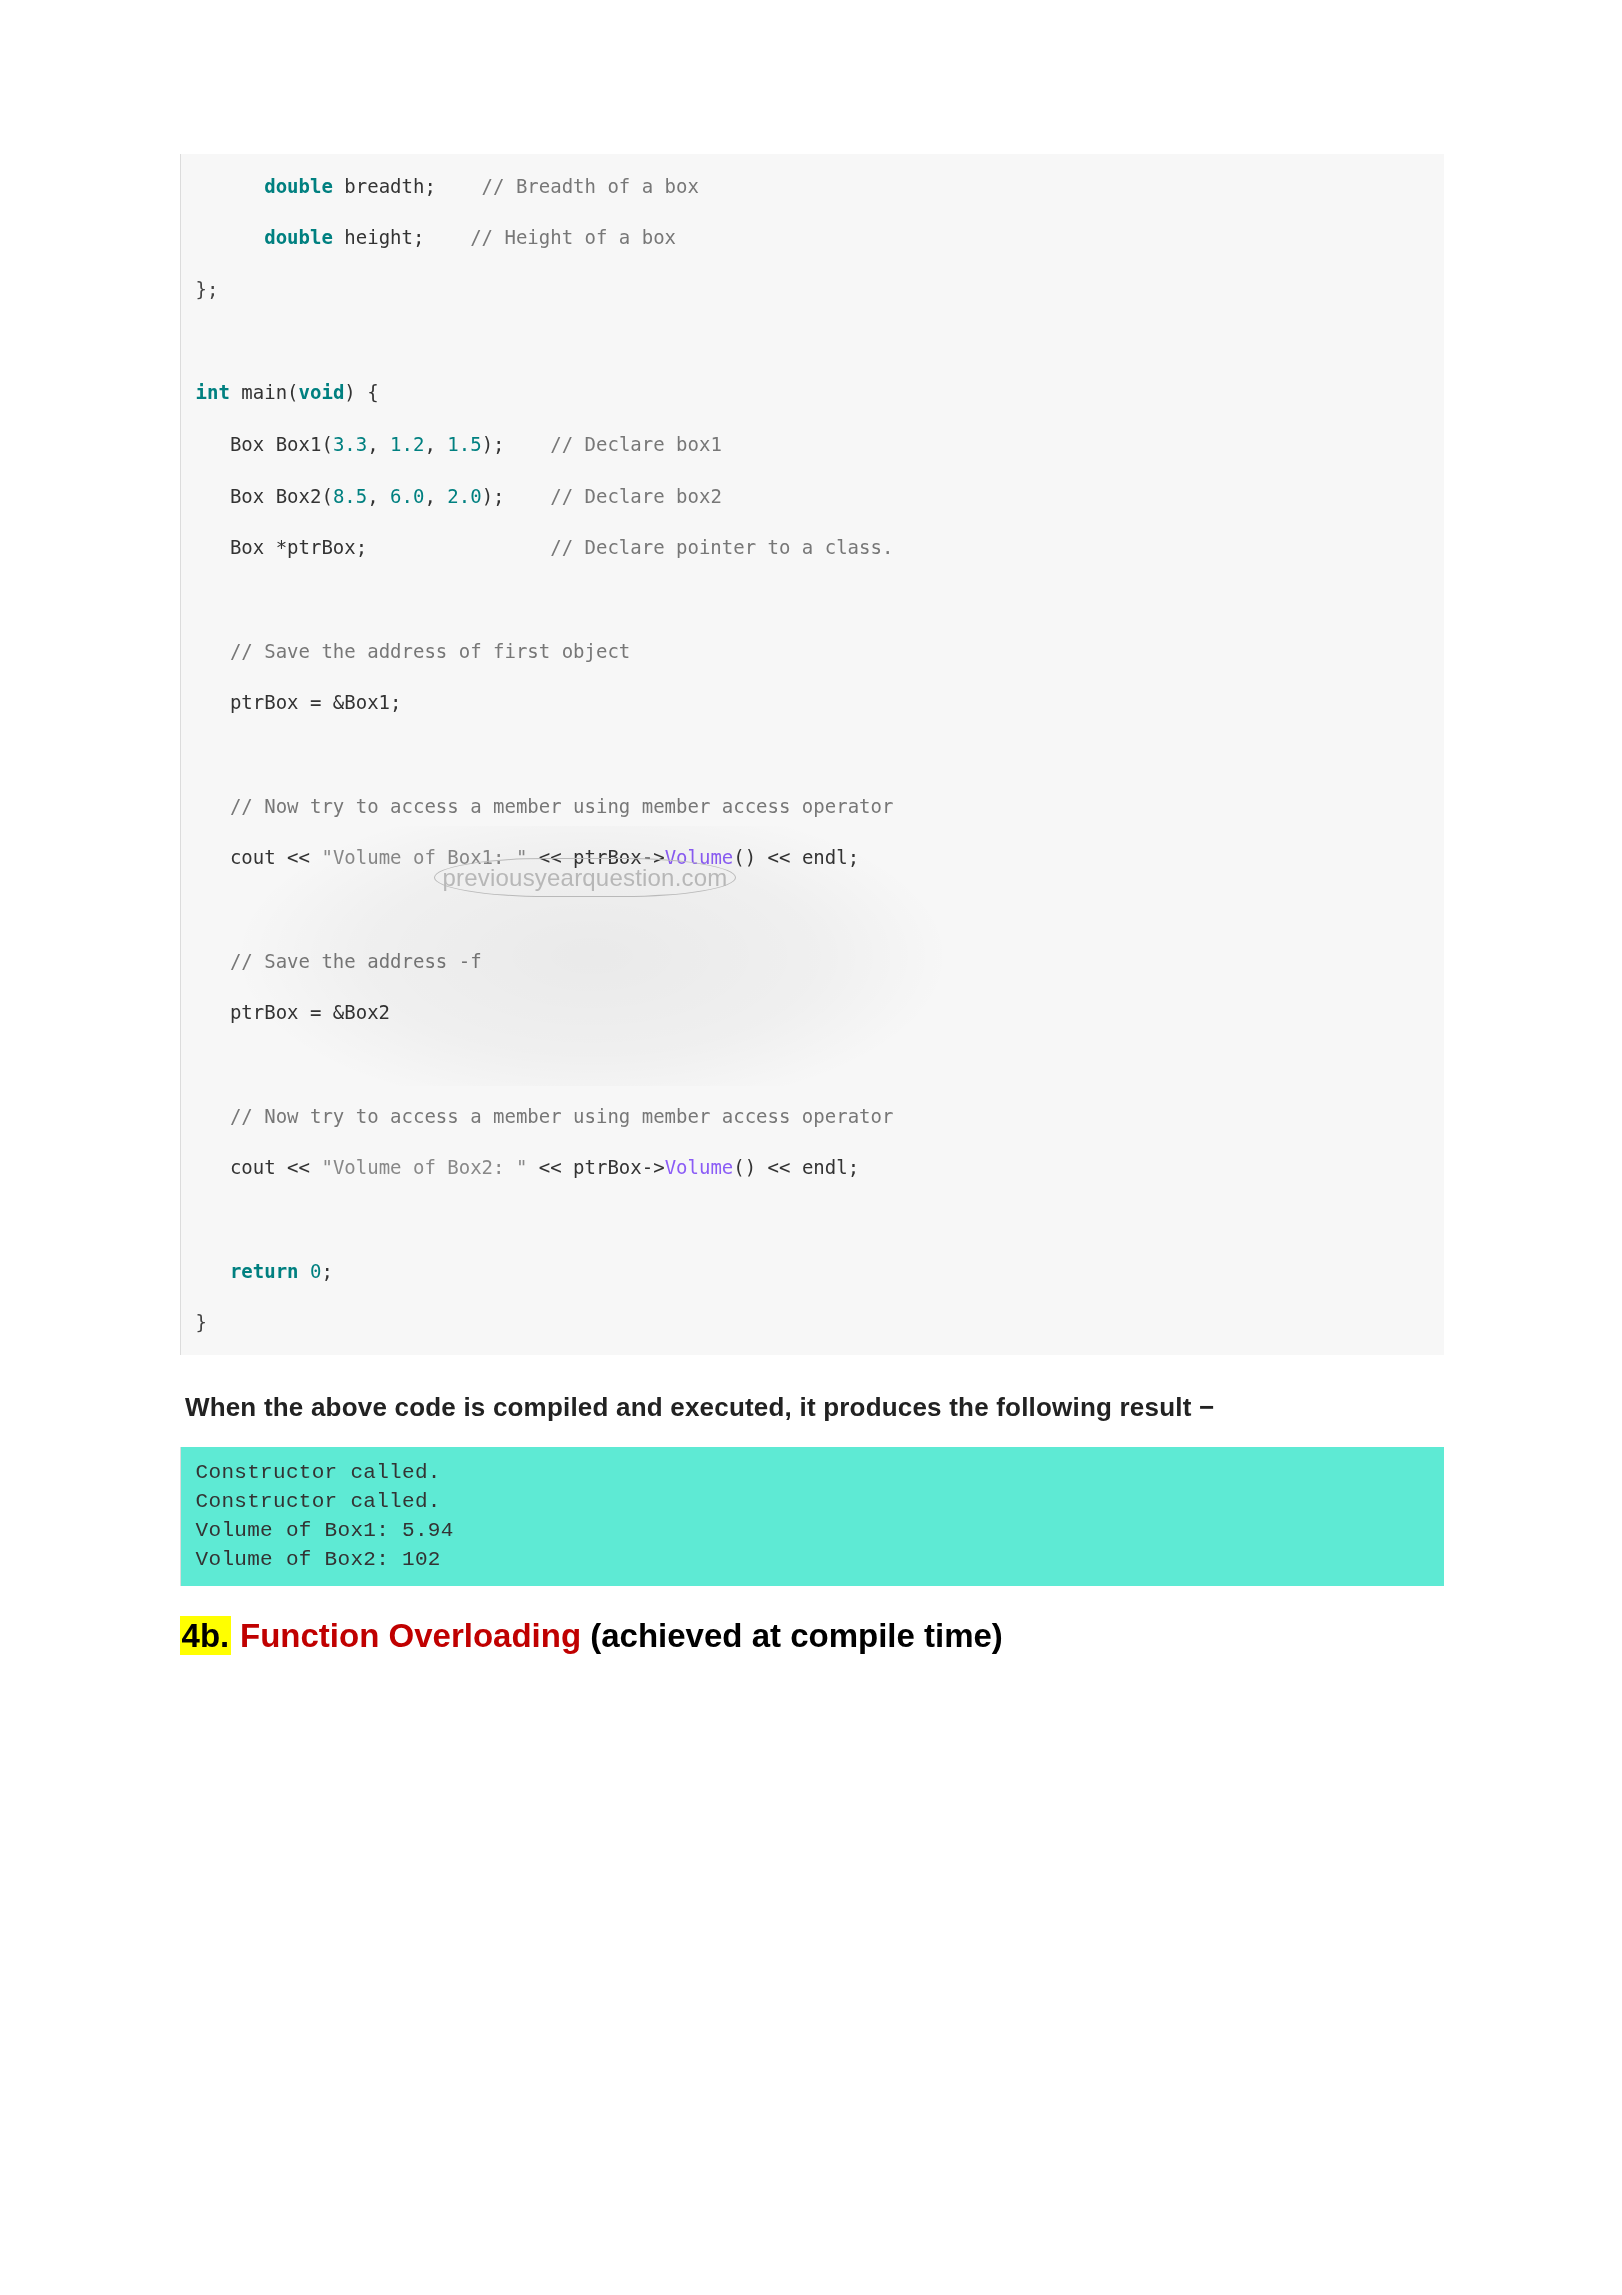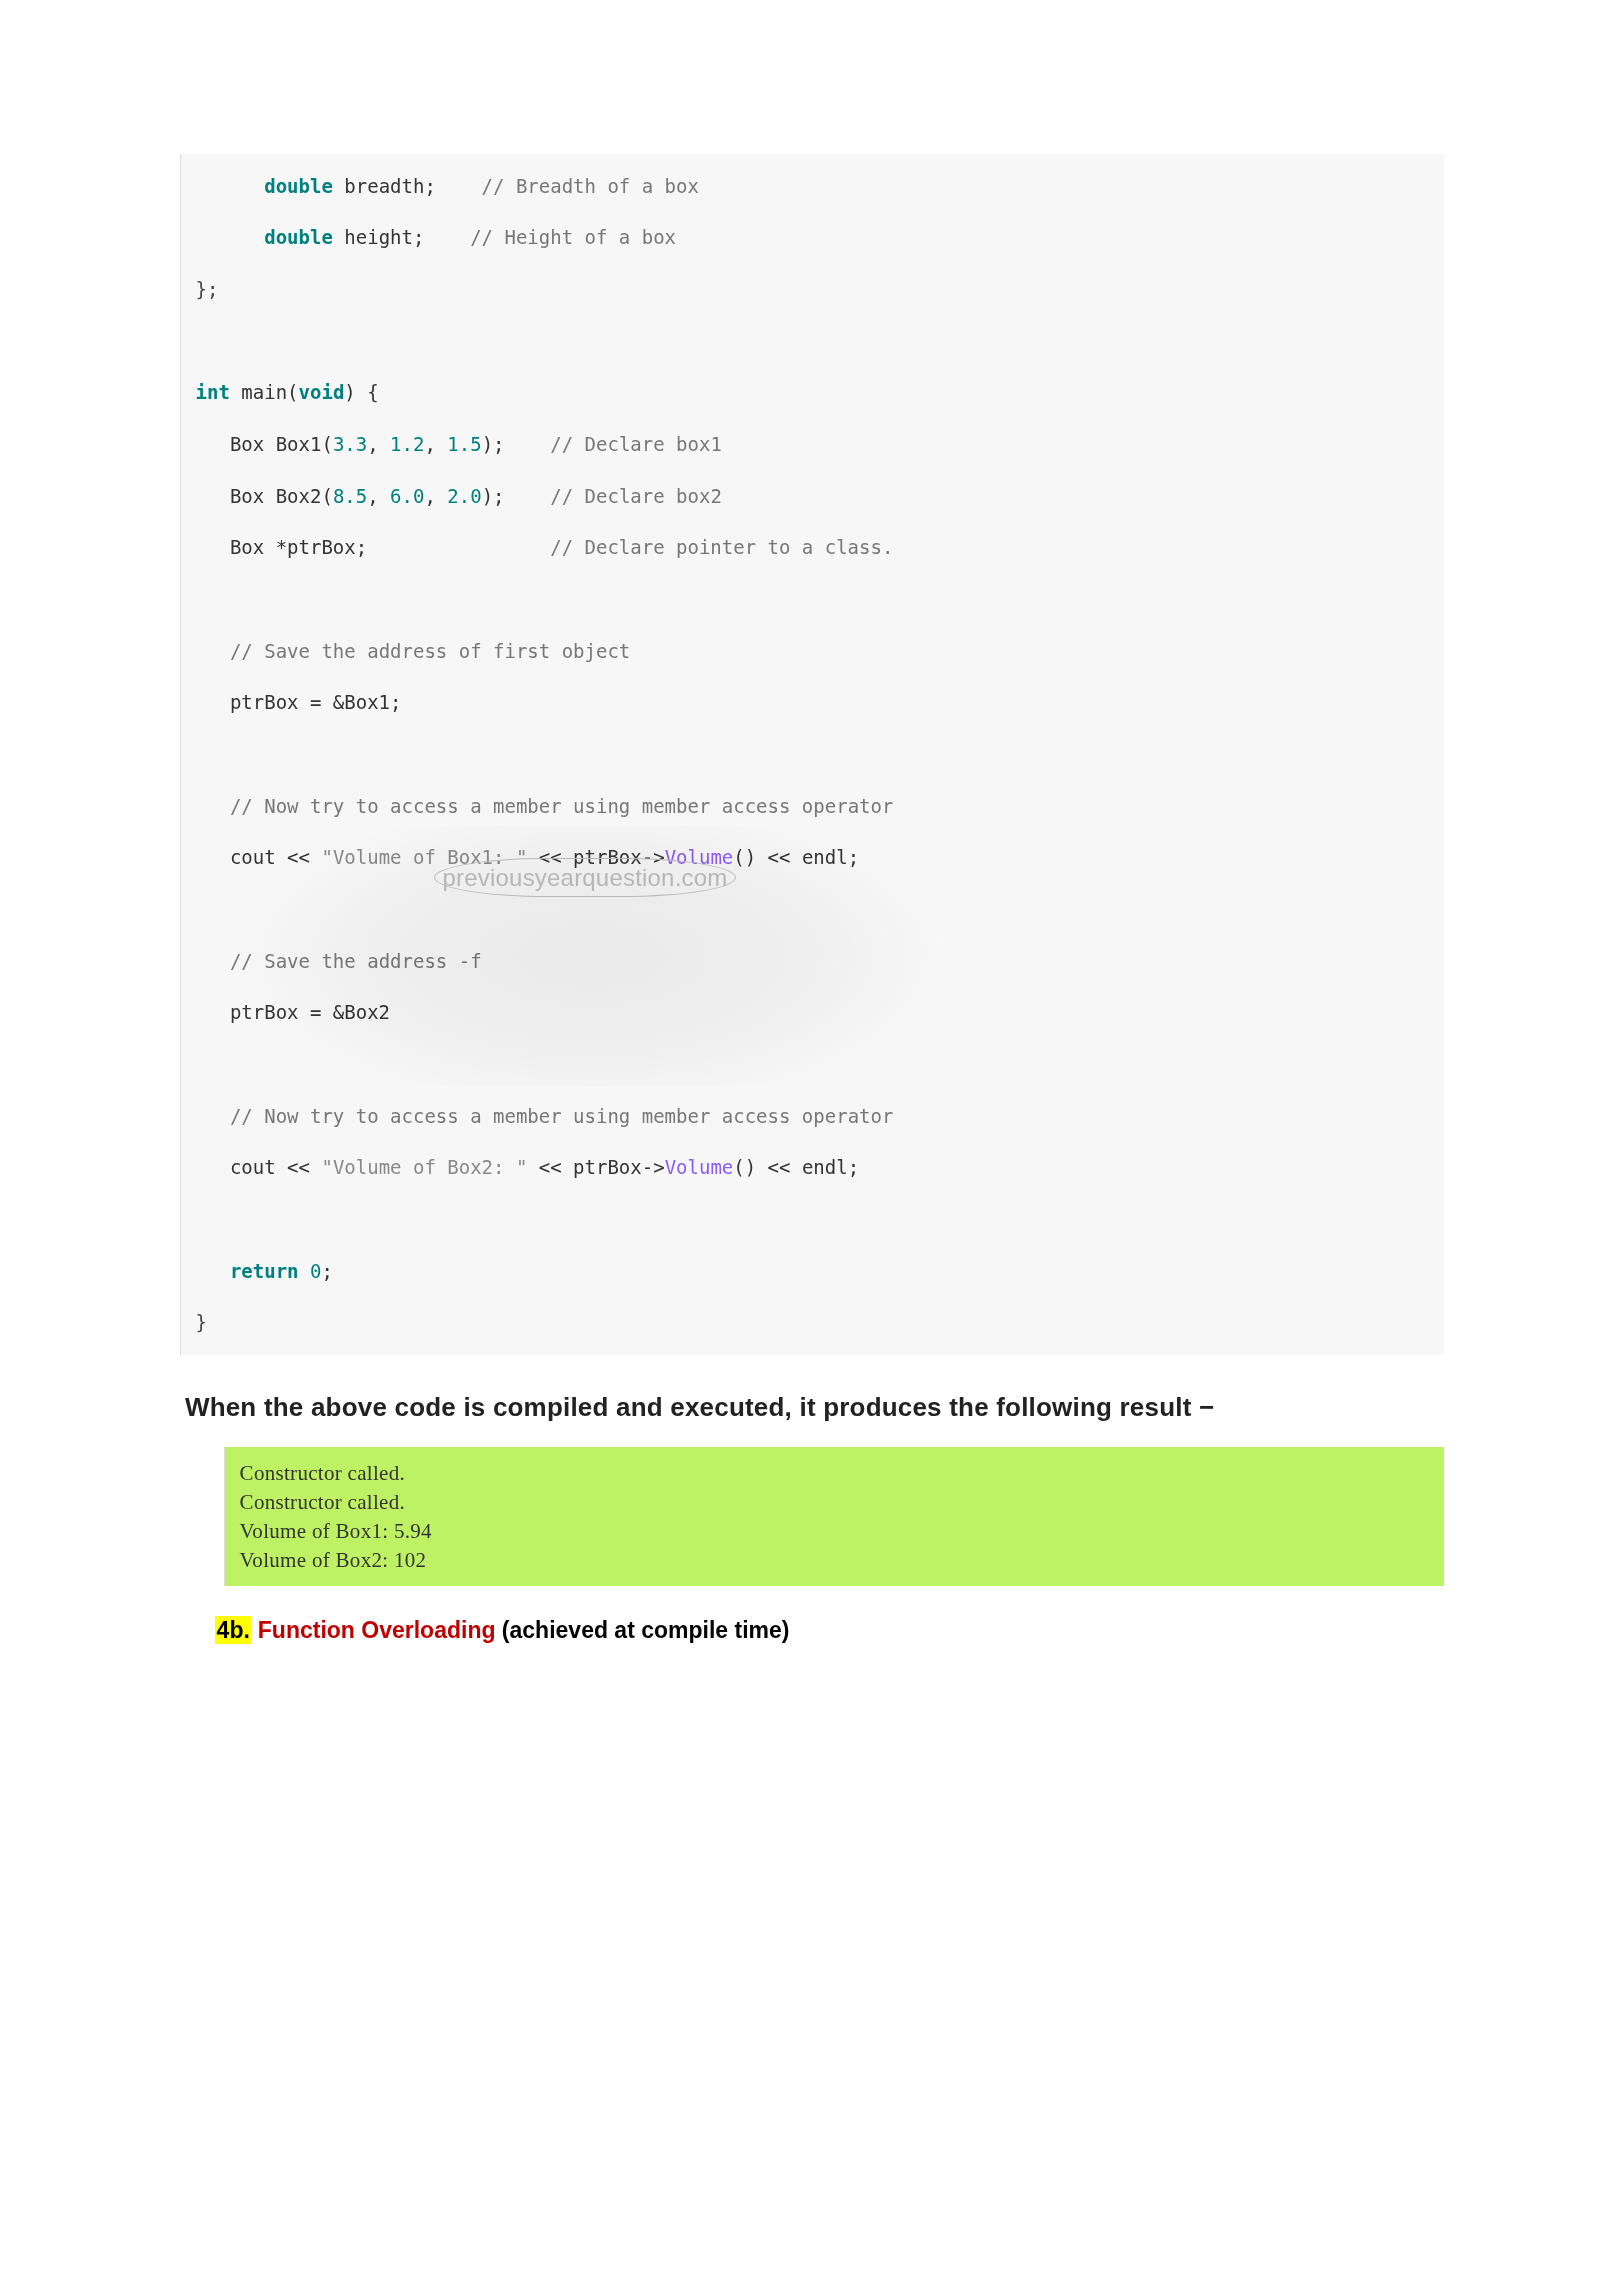--- a/index.html
+++ b/index.html
@@ -36,38 +36,36 @@
   .explain {
     font-family: Verdana, Geneva, sans-serif;
     font-size: 26px;
     color: #222;
     line-height: 1.55;
     margin: 32px 0 19.5px 4.9px;
     letter-spacing: 0.2px;
     font-weight: bold;
   }
   .output-block {
-    background: #bef264;
+    background: #5eead4;
     border-left: 1.6px solid #dcdcdc;
     padding: 11.4px 0 11.4px 14.6px;
-    font-family: Liberation Serif, serif;
+    font-family: Liberation Mono, monospace;
     font-size: 21px;
     line-height: 1.38;
     color: #333;
     white-space: pre;
     letter-spacing: 0.3px;
-    margin-left: 44px;
   }
   .heading-row {
     margin-top: 31px;
     font-family: Arial, Helvetica, sans-serif;
-    font-size: 23px;
+    font-size: 33px;
     font-weight: bold;
     color: #000;
-    margin-left: 35px;
   }
   .hl-yellow {
     background: #ffff00;
     padding: 0.8px 1.6px;
   }
   .fn-over {
     color: #c00000;
   }
   .watermark {
     position: absolute;

